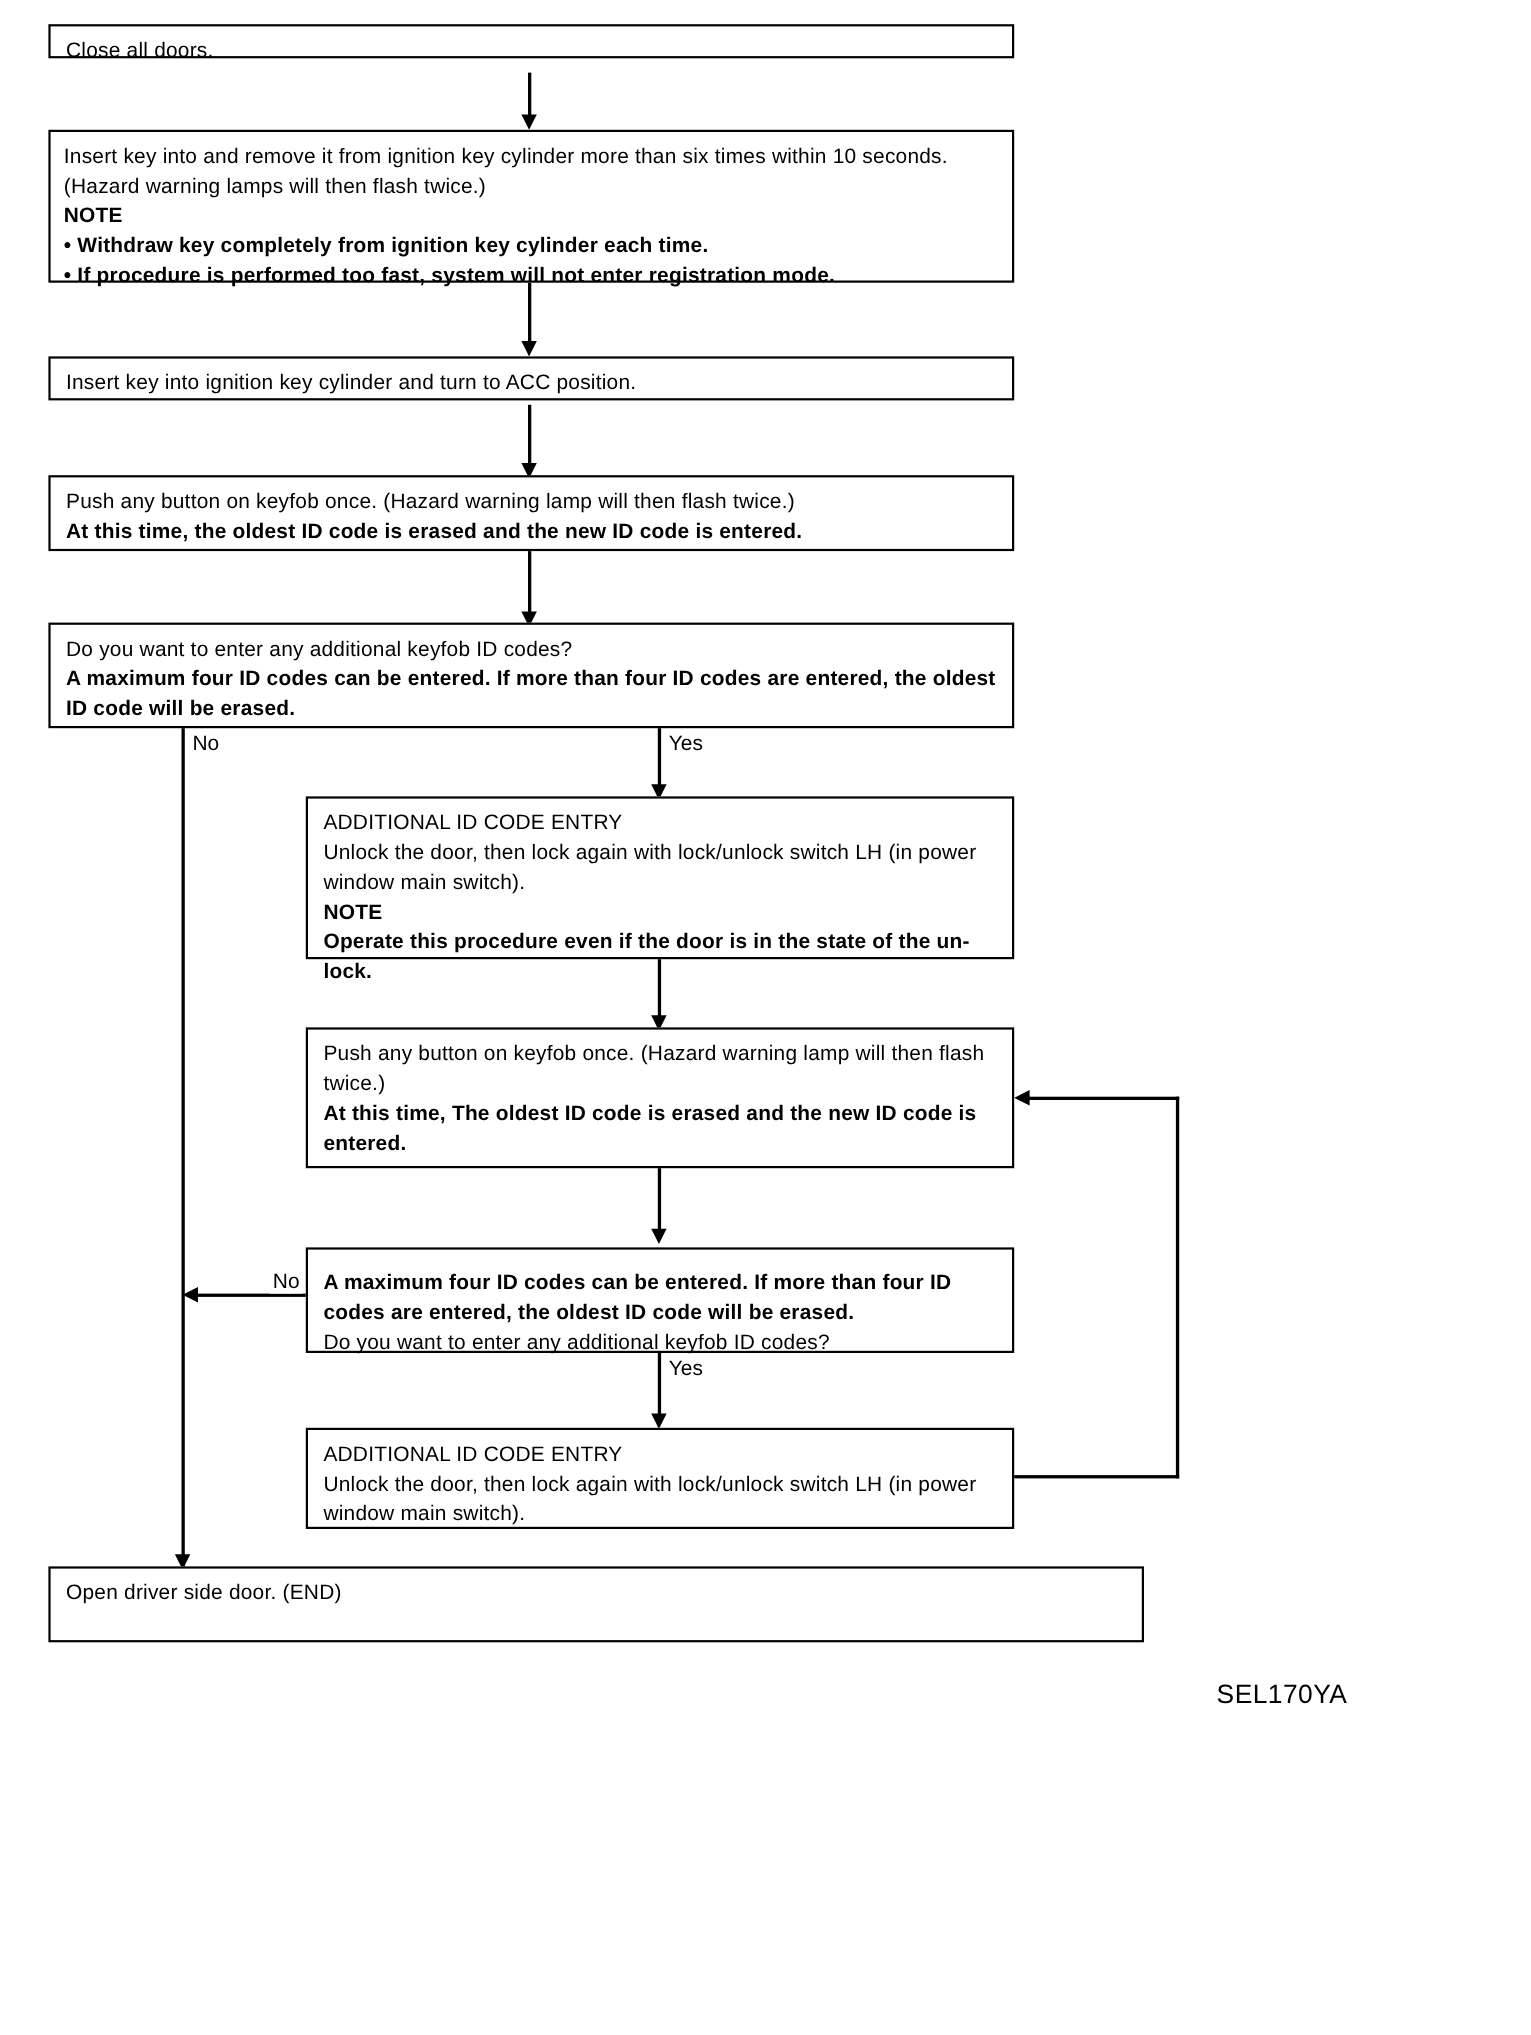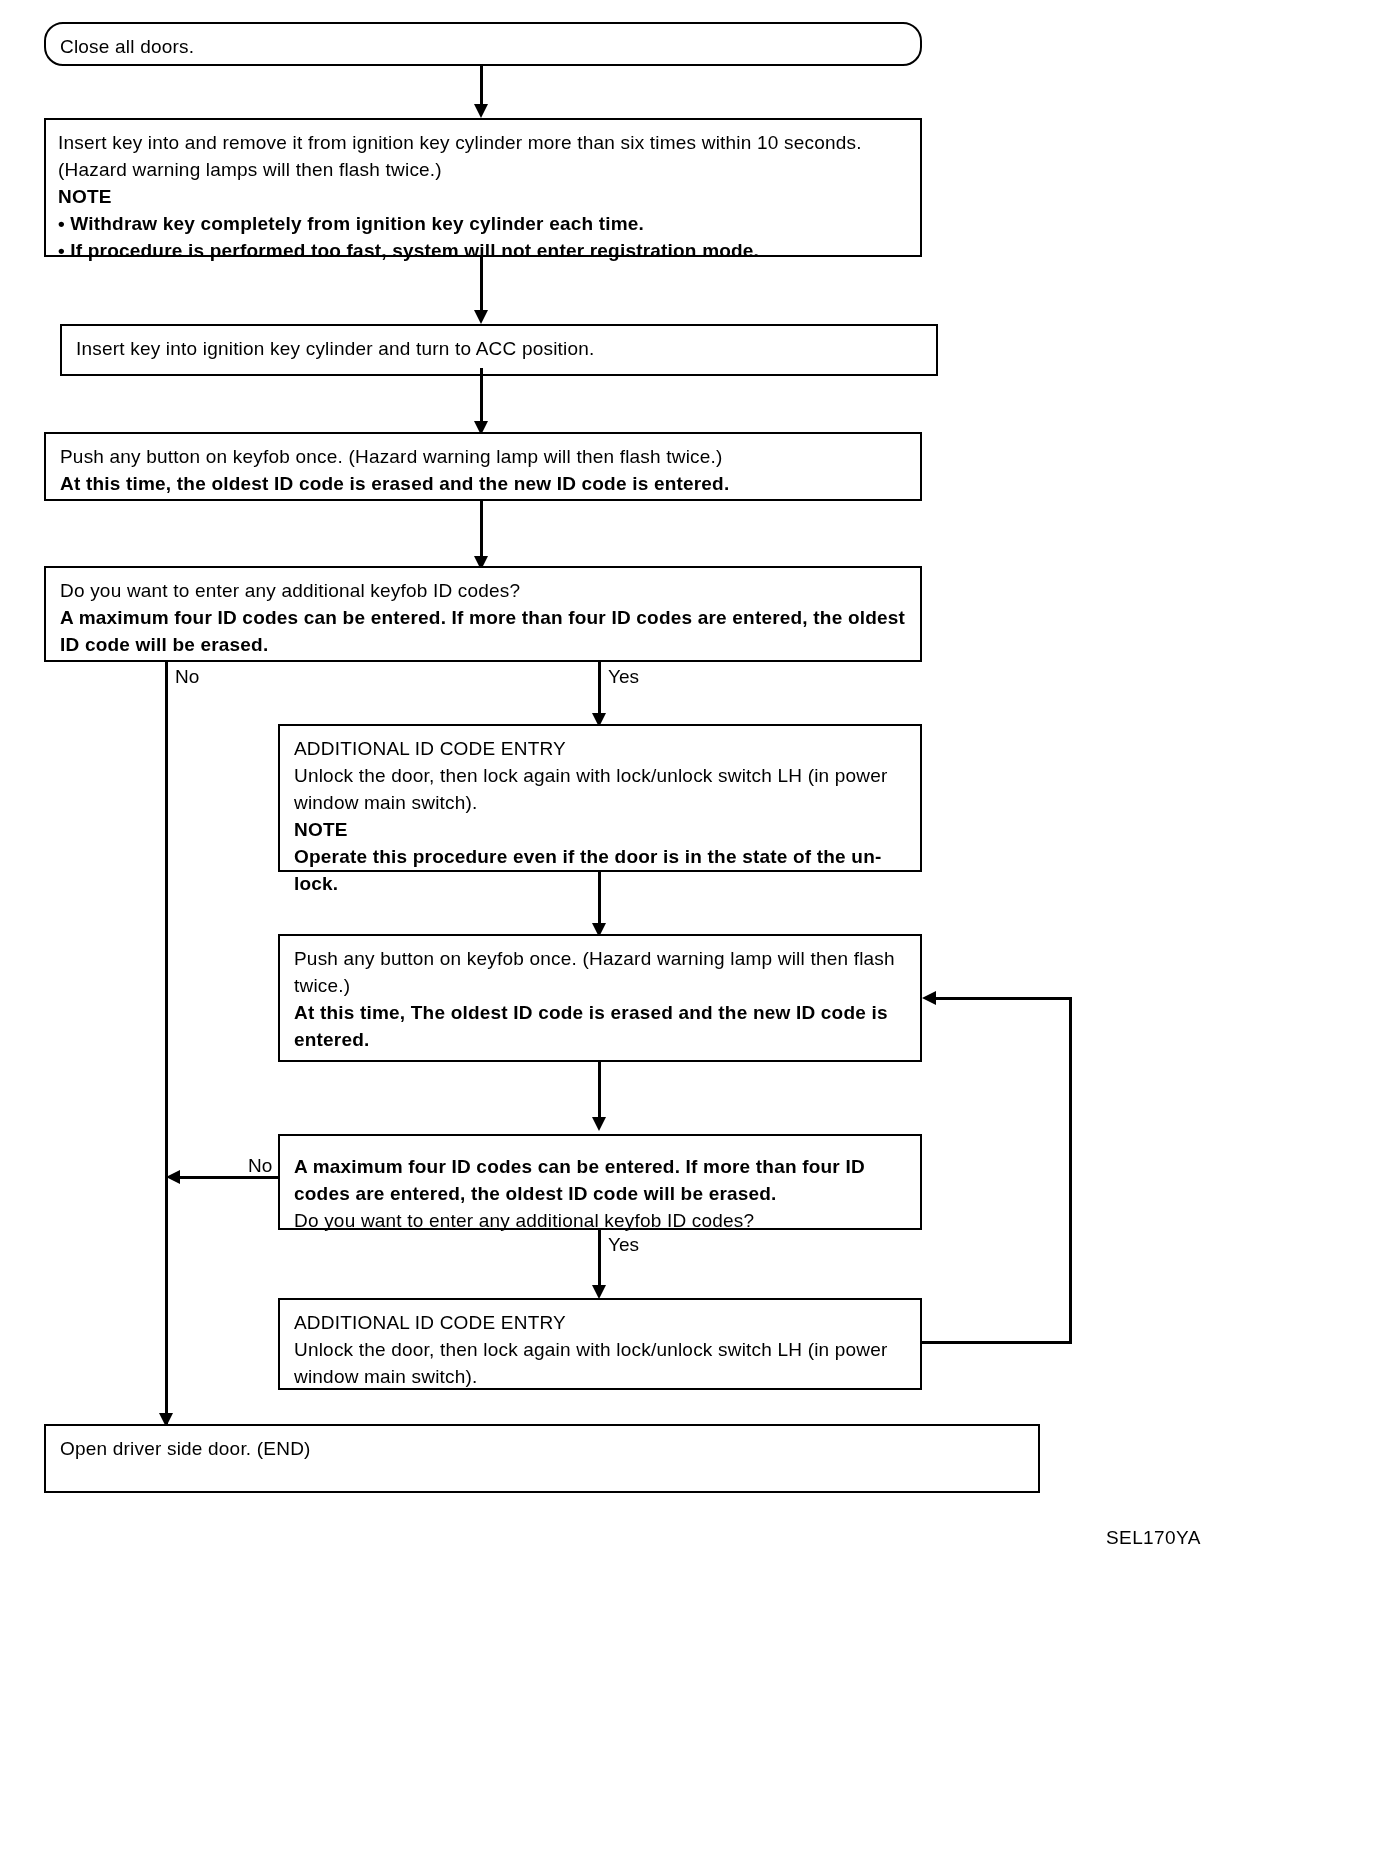--- a/index.html
+++ b/index.html
@@ -67,48 +67,48 @@
   }
   .label {
     position: absolute;
     font-size: 19px;
     line-height: 1;
     background: #fff;
     padding: 1px 3px;
   }
   .caption {
     position: absolute;
-    font-size: 19px;
+    font-size: 24px;
     letter-spacing: 0.4px;
   }
 </style>
 </head>
 <body>
 
 <div id="page">
 
-  <div class="box" style="left:44px; top:22px; width:878px; height:44px;border-radius:19px;">
+  <div class="box" style="left:44px; top:22px; width:878px; height:31px;">
     <p>Close all doors.</p>
   </div>
 
   <div class="vline" style="left:480px; top:66px; height:44px;"></div>
   <div class="arrow-down" style="left:474px; top:104px;"></div>
 
   <div class="box" style="left:44px; top:118px; width:878px; height:139px;padding-left:12px;">
     <p>Insert key into and remove it from ignition key cylinder more than six times within 10 seconds.</p>
     <p>(Hazard warning lamps will then flash twice.)</p>
     <p class="b">NOTE</p>
     <p class="bullet">• Withdraw key completely from ignition key cylinder each time.</p>
     <p class="bullet">• If procedure is performed too fast, system will not enter registration mode.</p>
   </div>
 
   <div class="vline" style="left:480px; top:257px; height:60px;"></div>
   <div class="arrow-down" style="left:474px; top:310px;"></div>
 
-  <div class="box" style="left:44px; top:324px; width:878px; height:52px;margin-left:16px;">
+  <div class="box" style="left:44px; top:324px; width:878px; height:40px;">
     <p>Insert key into ignition key cylinder and turn to ACC position.</p>
   </div>
 
   <div class="vline" style="left:480px; top:368px; height:60px;"></div>
   <div class="arrow-down" style="left:474px; top:421px;"></div>
 
   <div class="box" style="left:44px; top:432px; width:878px; height:69px;">
     <p>Push any button on keyfob once. (Hazard warning lamp will then flash twice.)</p>
     <p class="b">At this time, the oldest ID code is erased and the new ID code is entered.</p>
   </div>

